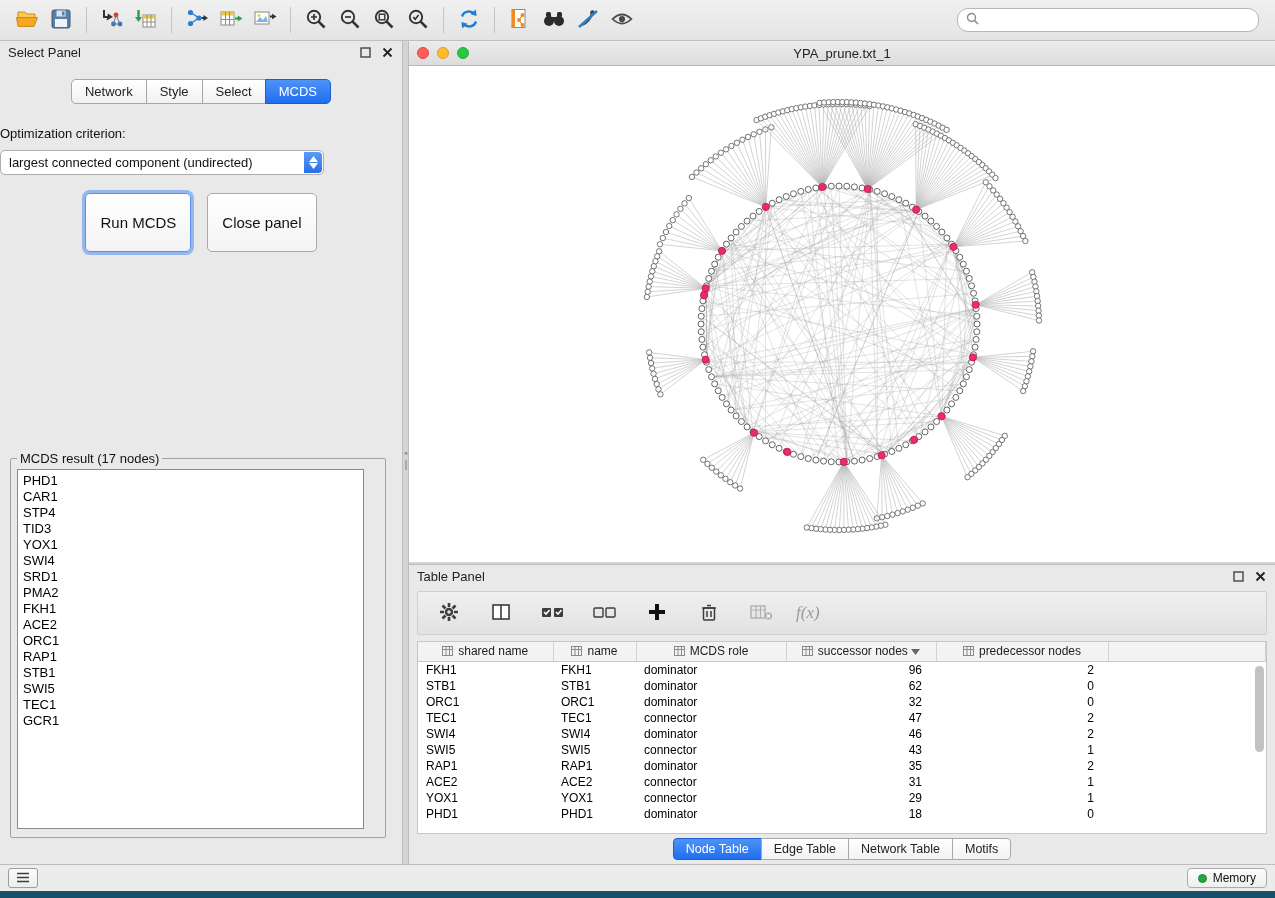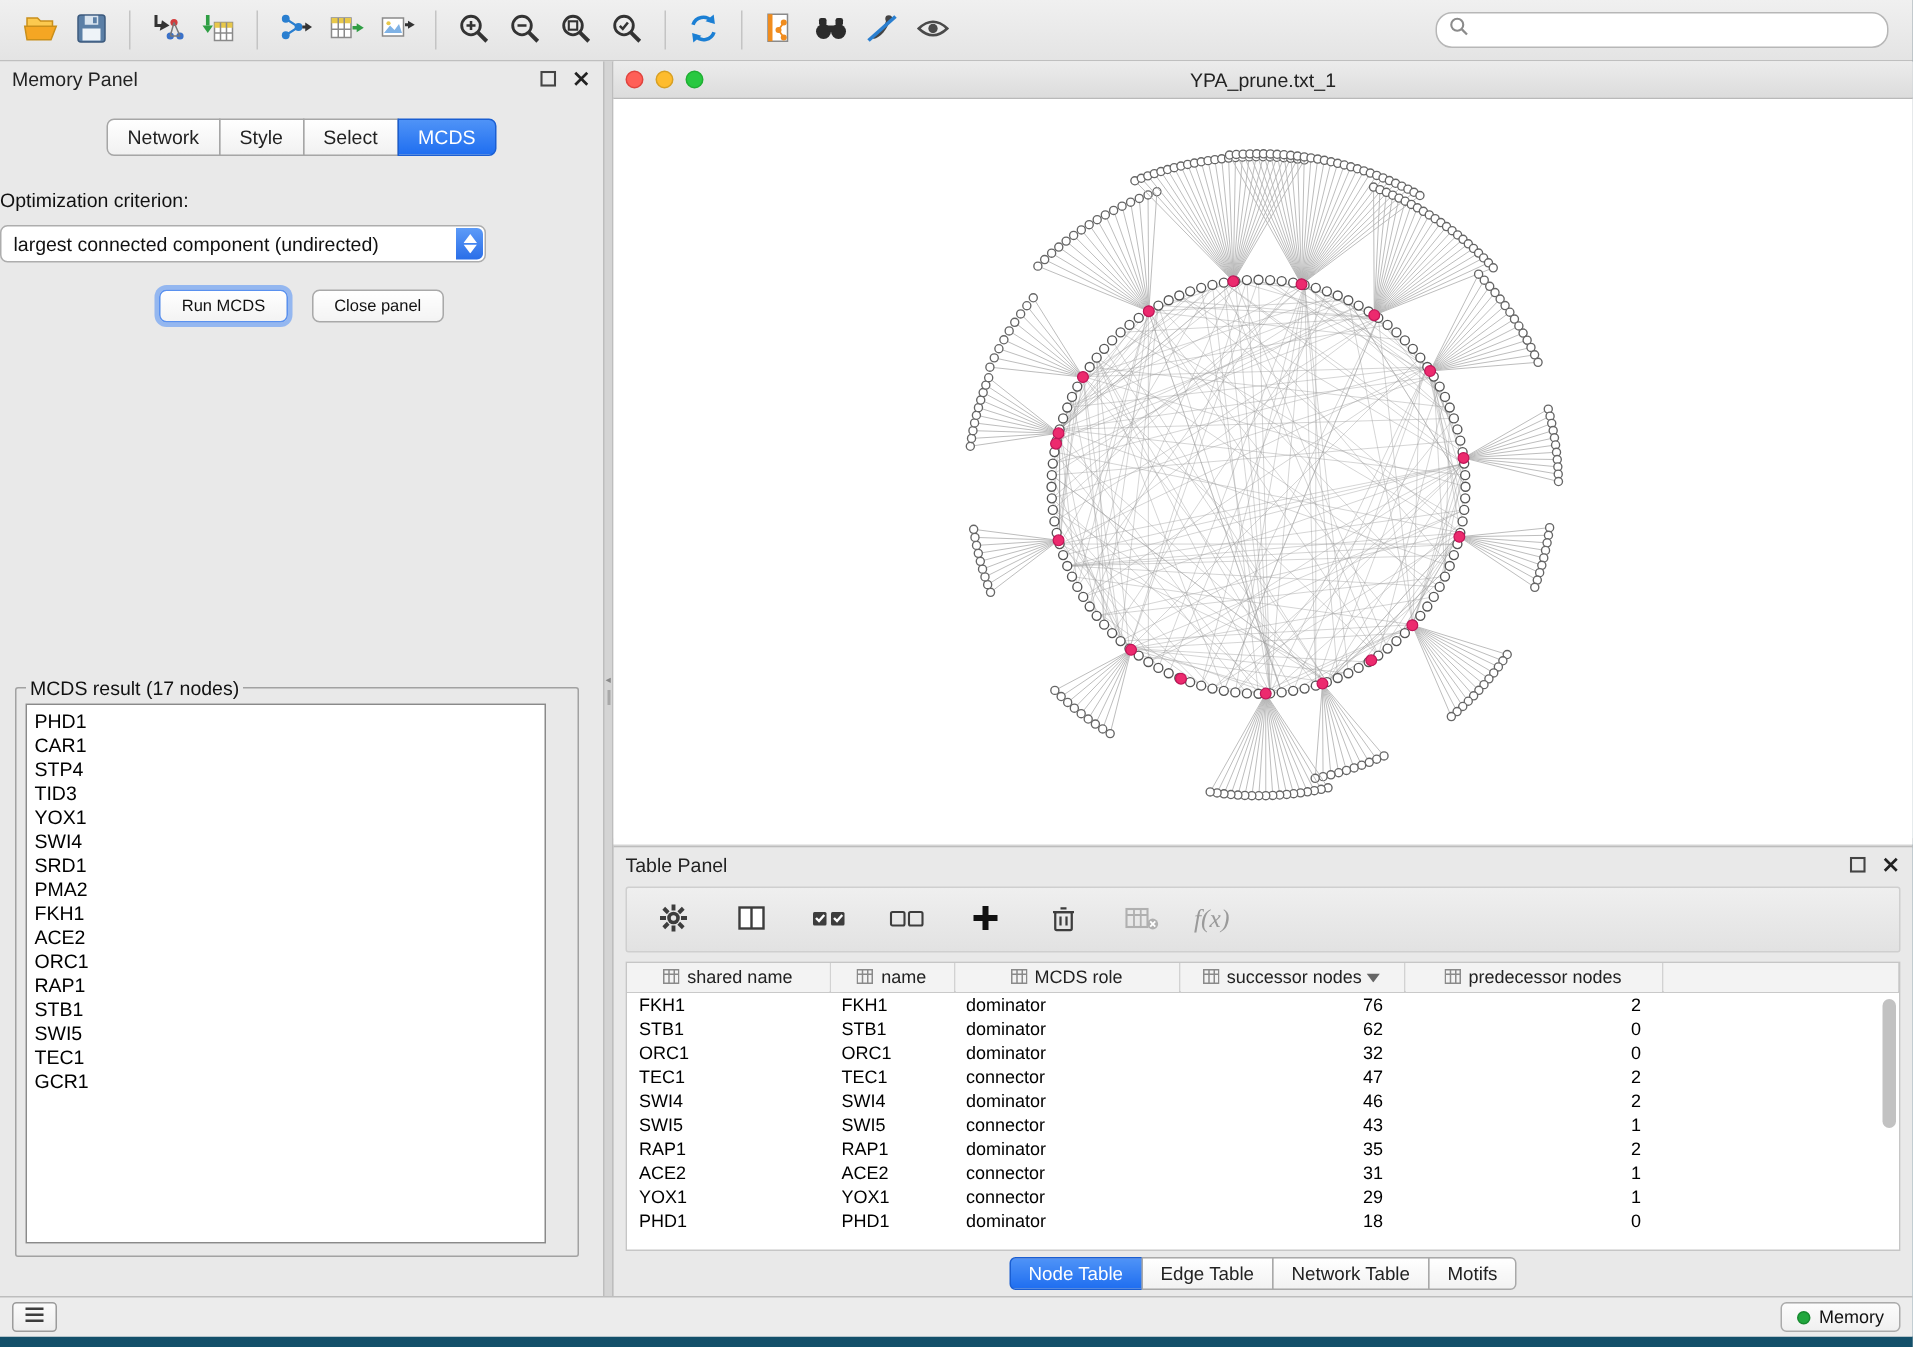--- a/index.html
+++ b/index.html
@@ -37,21 +37,21 @@
   .seg:first-child{border-radius:5px 0 0 5px;margin-left:0;}
   .seg:last-child{border-radius:0 5px 5px 0;}
   .seg.active{background:linear-gradient(#4f93f7,#1f6ef0);border-color:#1a5ed2;color:#fff;}
   .opt-label{text-align:left;font-size:13px;margin-top:22px;color:#111;}
   .selectrow{display:flex;margin-top:9px;}
   .mac-select{width:314px;height:23px;background:#fff;border:1px solid #adadad;border-radius:5px;display:flex;
     align-items:center;font-size:13px;color:#111;padding-left:8px;position:relative;}
   .mac-select .stepper{position:absolute;right:1px;top:1px;bottom:1px;width:18px;border-radius:0 4px 4px 0;
     background:linear-gradient(#5d9bf8,#2a6ee8);display:flex;flex-direction:column;align-items:center;justify-content:center;gap:1px;}
   .btnrow{display:flex;justify-content:center;gap:16px;margin-top:18px;}
-  .mbtn{font-size:11px;padding:4px 14px;background:linear-gradient(#ffffff,#f3f3f3);border:1px solid #a9a9a9;
+  .mbtn{font-size:15px;padding:20px 14px;background:linear-gradient(#ffffff,#f3f3f3);border:1px solid #a9a9a9;
     border-radius:5px;color:#111;cursor:default;}
   .mbtn.focused{box-shadow:0 0 0 3px rgba(64,134,247,.5);border-color:#5a91ef;}
   .cp-spacer{flex:1;}
   fieldset.result{margin:0 16px 26px 10px;border:1px solid #a2a2a2;border-radius:2px;padding:3px 21px 8px 6px;}
   fieldset.result legend{font-size:13px;color:#111;padding:0 3px;}
   .result-box{background:#fff;border:1px solid #8a8a8a;height:352px;overflow:hidden;padding:3px 5px;}
   .result-item{font-size:13px;line-height:16px;color:#000;}
 
   
   .net-window{height:518px;flex:0 0 518px;display:flex;flex-direction:column;background:#fff;}
@@ -266,21 +266,21 @@
           </svg>
       </span>
       <input type="text" placeholder="" style="">
     </div>
   </div>
 
   <div class="main">
 
     <div class="control-panel">
       <div class="phead">
-        <span>Memory Panel</span>
+        <span>Select Panel</span>
         <span class="sp"></span>
         <span class="picon">
           <svg width="11" height="11" viewBox="0 0 11 11">
               <rect x="1" y="1" width="9" height="9" fill="none" stroke="#444" stroke-width="1.4"></rect>
             </svg>
           </span>
         <span class="picon">
           <svg width="11" height="11" viewBox="0 0 11 11">
               <path d="M1.5 1.5l8 8M9.5 1.5l-8 8" stroke="#222" stroke-width="1.8"></path>
             </svg>
@@ -1232,21 +1232,21 @@
                         <path d="M4 0.5v9M7.5 0.5v9M0.5 3.5h10" stroke="#8a8a8a"></path>
                       </svg></span><span>predecessor nodes</span></th>
                 <th></th>
               </tr>
             </thead>
             <tbody>
                 <tr>
                   <td>FKH1</td>
                   <td>FKH1</td>
                   <td>dominator</td>
-                  <td class="num">76</td>
+                  <td class="num">96</td>
                   <td class="num">2</td>
                   <td></td>
                 </tr>
                 <tr>
                   <td>STB1</td>
                   <td>STB1</td>
                   <td>dominator</td>
                   <td class="num">62</td>
                   <td class="num">0</td>
                   <td></td>

